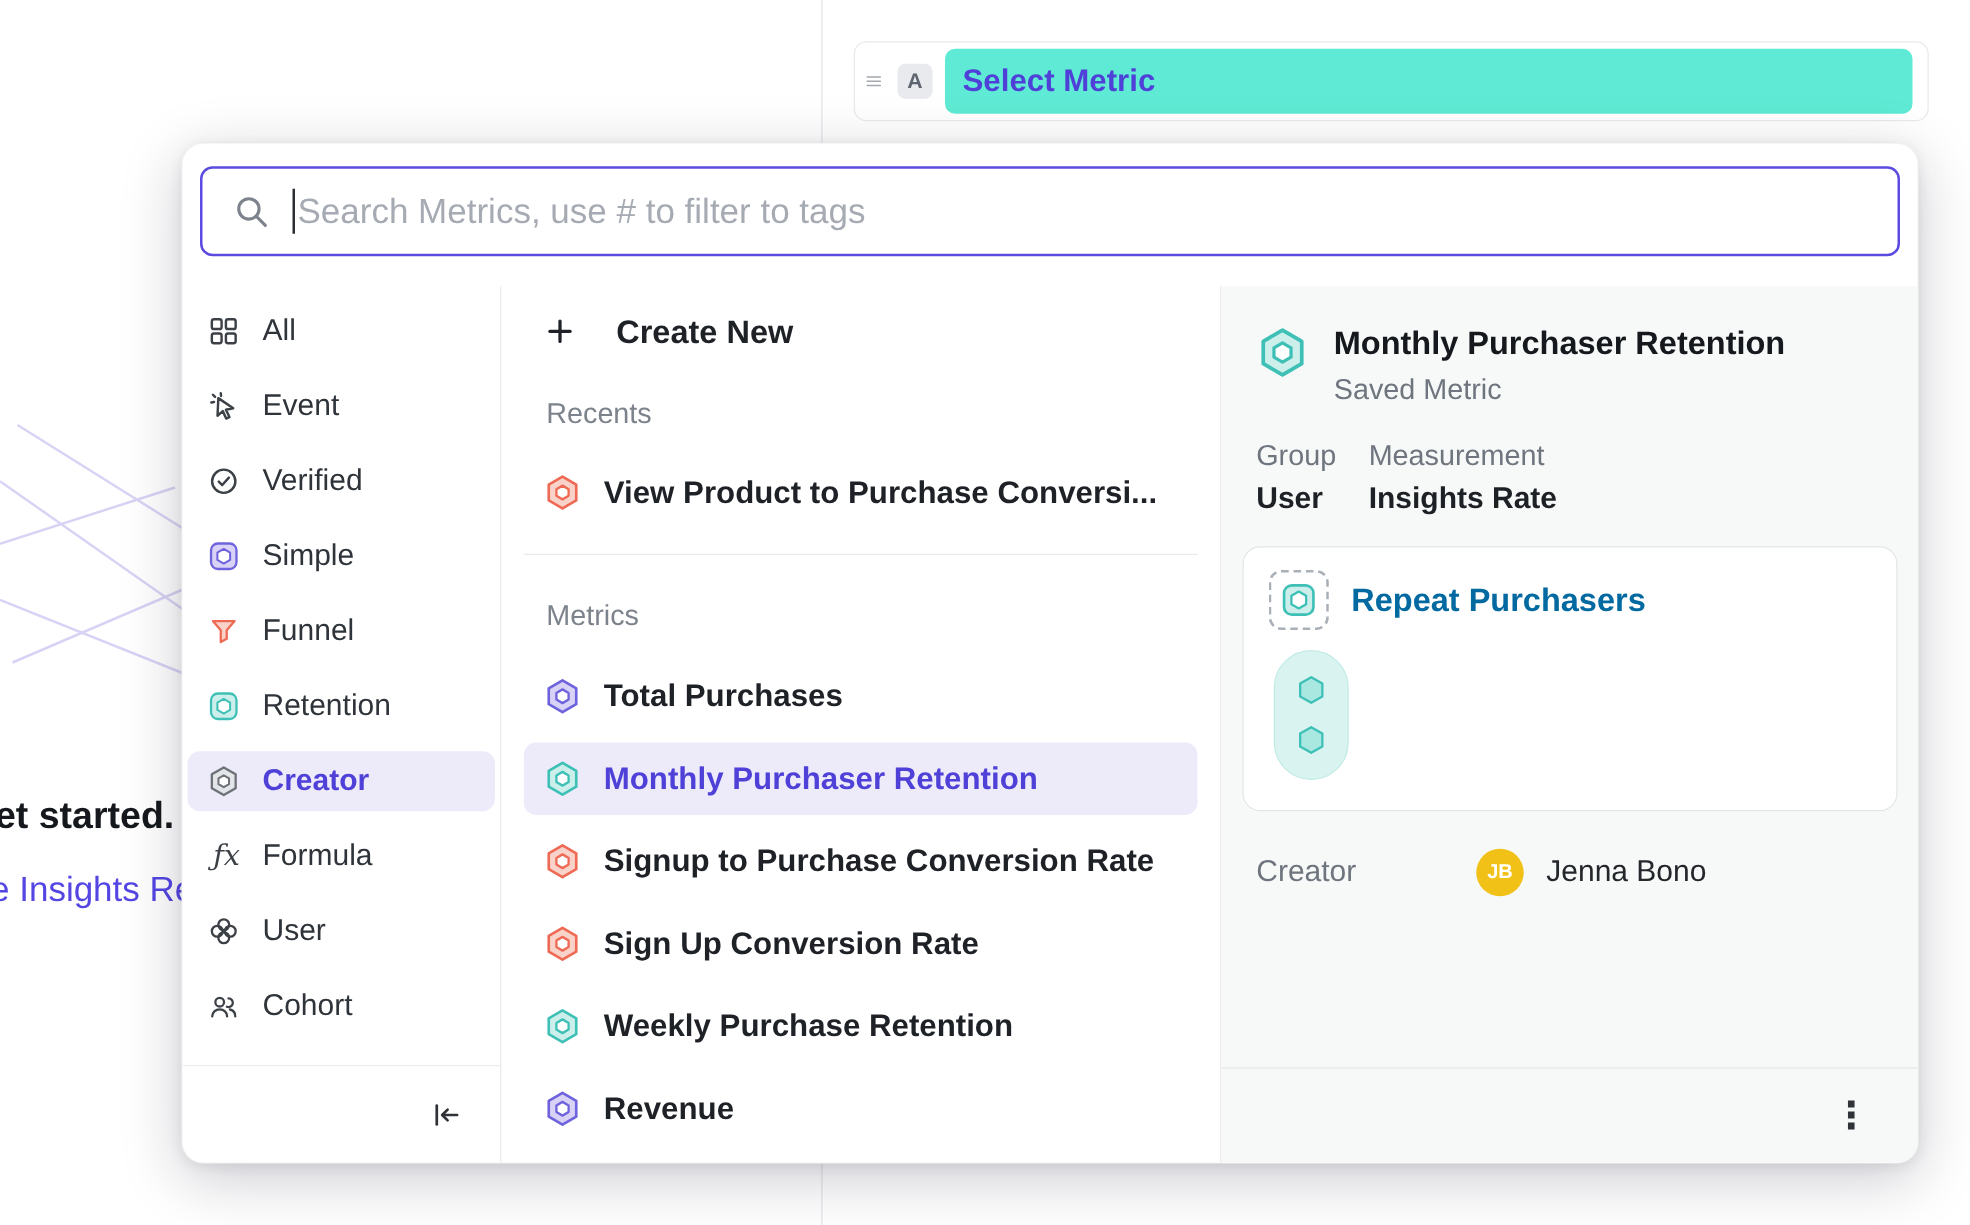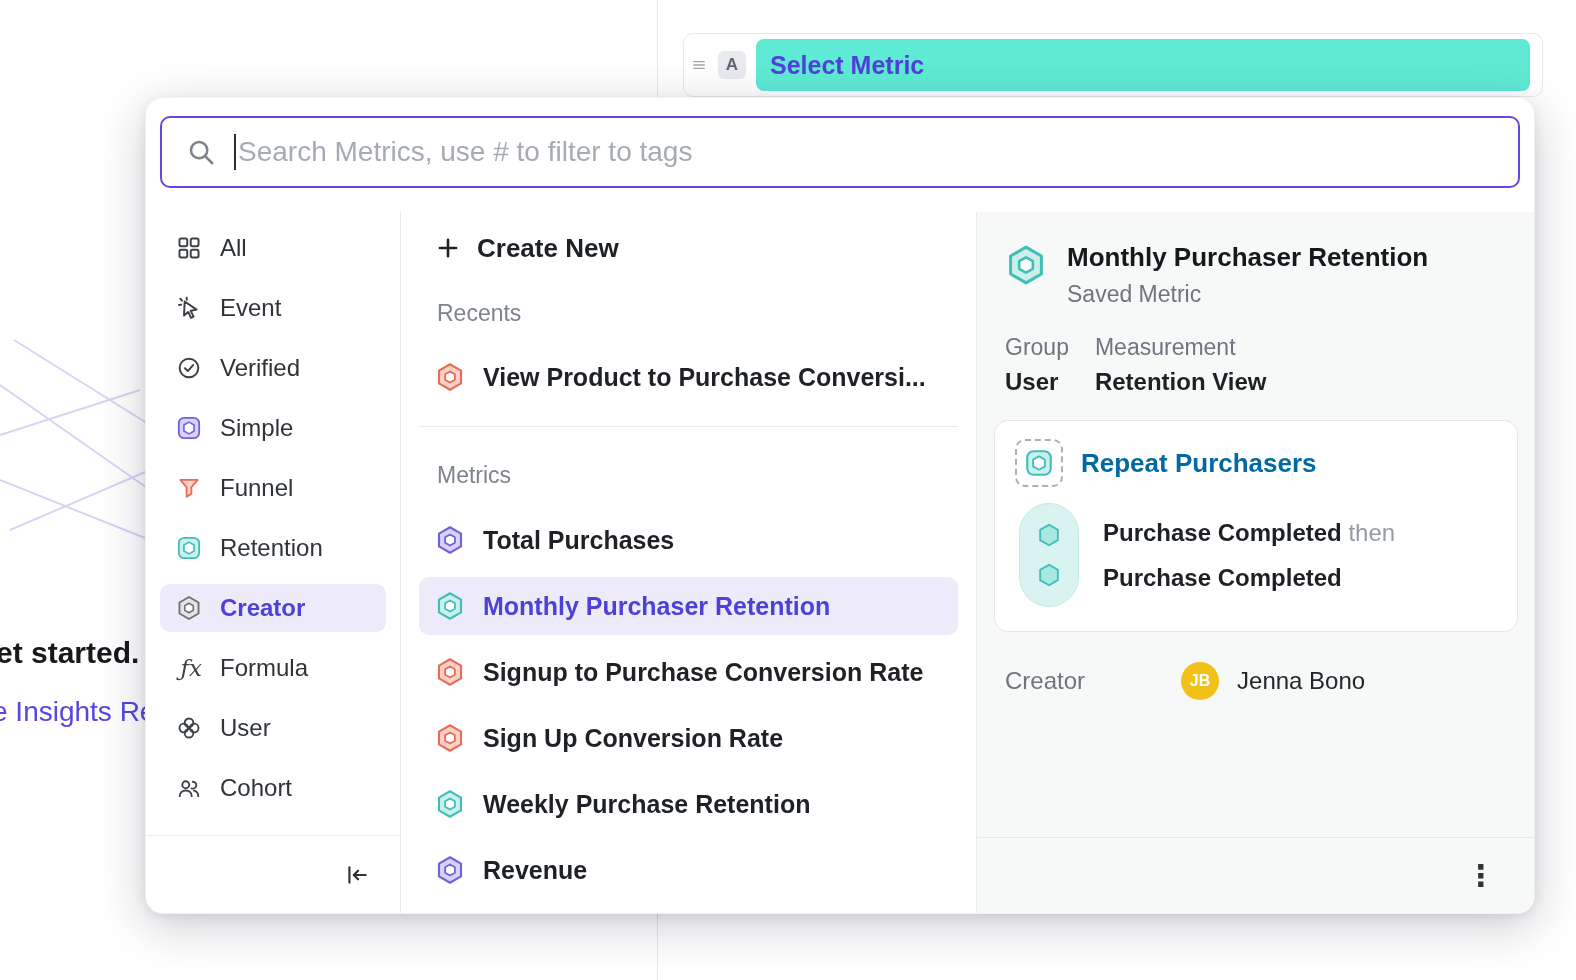--- a/index.html
+++ b/index.html
@@ -28,21 +28,21 @@
     font-size:17px; font-weight:700; display:flex; align-items:center; justify-content:center; flex:0 0 auto;
   }
   .metric-field {
     flex:1; height:52px; border-radius:8px; background:#5eead4;
     display:flex; align-items:center; padding-left:14px;
     color:#4f41d8; font-size:25px; font-weight:600; cursor:pointer;
   }
 
   
   .modal {
-    position:absolute; left:145px; top:97px; width:1390px; height:817px;
+    position:absolute; left:145px; top:114px; width:1390px; height:817px;
     background:#fff; border-radius:18px; overflow:hidden;
     border:1px solid rgba(0,0,0,.05);
     box-shadow:0 12px 48px rgba(25,25,50,.22), 0 2px 10px rgba(0,0,0,.08);
     display:flex; flex-direction:column;
   }
 
   .searchbox {
     margin:18px 14px 24px; height:72px; flex:0 0 auto;
     border:2px solid #5b4be0; border-radius:10px; background:#fff;
     display:flex; align-items:center; padding:0 18px;
@@ -52,40 +52,40 @@
   .searchbox input {
     flex:1; border:none; outline:none; font-family:inherit;
     font-size:28px; color:#1e2227; background:transparent;
   }
   .searchbox input::placeholder { color:#a6abb3; }
 
   .content { flex:1; display:flex; min-height:0; }
 
   
   .sidebar { width:255px; flex:0 0 auto; border-right:1px solid #e8eaed; display:flex; flex-direction:column; }
-  .side-items { flex:1; padding:12px 14px 0; }
+  .side-items { flex:1; padding:12px 4px 0; }
   .side-item {
     height:48px; margin-bottom:12px; padding:0 14px; border-radius:10px;
     display:flex; align-items:center; gap:18px;
     font-size:24px; font-weight:500; color:#2f343a; cursor:pointer;
   }
   .side-item .ic-wrap { width:28px; display:flex; justify-content:flex-end; flex:0 0 auto; }
   .side-item.selected { background:#edeafa; color:#4f41d8; font-weight:600; }
   .side-bottom {
     height:78px; border-top:1px solid #eceef0;
     display:flex; align-items:center; justify-content:flex-end; padding-right:30px;
   }
   .collapse-btn { color:#2f3338; cursor:pointer; display:flex; }
   .fx { font-family:"DejaVu Serif",serif; font-style:italic; font-size:23px; color:#3c4147; line-height:1; }
 
   
   .listcol { flex:1; border-right:1px solid #e8eaed; padding-bottom:8px; overflow:hidden; }
   .create-new {
     margin-top:12px; height:48px; padding:0 34px;
-    display:flex; align-items:center; gap:16px;
+    display:flex; align-items:center; gap:32px;
     font-size:26px; font-weight:700; color:#1e2227; cursor:pointer;
   }
   .create-new .ic-wrap { color:#1e2227; display:flex; }
   .sec-header { padding:0 36px; height:30px; line-height:30px; font-size:23px; font-weight:500; color:#7d838c; }
   .sec-header.recents { margin-top:26px; }
   .sec-header.metrics { margin-top:33px; }
   .row {
     margin:0 18px 8px; height:58px; padding:0 16px; border-radius:10px;
     display:flex; align-items:center; gap:18px;
     font-size:25px; font-weight:700; color:#1e2227; cursor:pointer; white-space:nowrap; overflow:hidden;
@@ -446,21 +446,21 @@
         </div>
       </div>
 
       <div class="meta">
         <div>
           <div class="label">Group</div>
           <div class="value">User</div>
         </div>
         <div>
           <div class="label">Measurement</div>
-          <div class="value">Retention View</div>
+          <div class="value">Insights Rate</div>
         </div>
       </div>
 
       <div class="card">
         <div class="card-head">
           <span class="dash-icon">
             <svg class="ic c-teal" width="30" height="30">
                 <use href="#i-sqhex"></use>
               </svg>
           </span>
@@ -468,29 +468,20 @@
         </div>
         <div class="card-body">
           <div class="capsule">
             <svg class="ic c-tealfill" width="26" height="26">
                 <use href="#i-hex-plain"></use>
               </svg>
             <svg class="ic c-tealfill" width="26" height="26">
                 <use href="#i-hex-plain"></use>
               </svg>
           </div>
-          <div>
-            <div class="step-line">
-              <span>Purchase Completed</span>
-              <span class="muted">then</span>
-            </div>
-            <div class="step-line">
-              <span>Purchase Completed</span>
-            </div>
-          </div>
         </div>
       </div>
 
       <div class="creator">
         <span class="creator-label">Creator</span>
         <span class="avatar">JB</span>
         <span class="creator-name">Jenna Bono</span>
       </div>
 
       <div class="spacer"></div>

